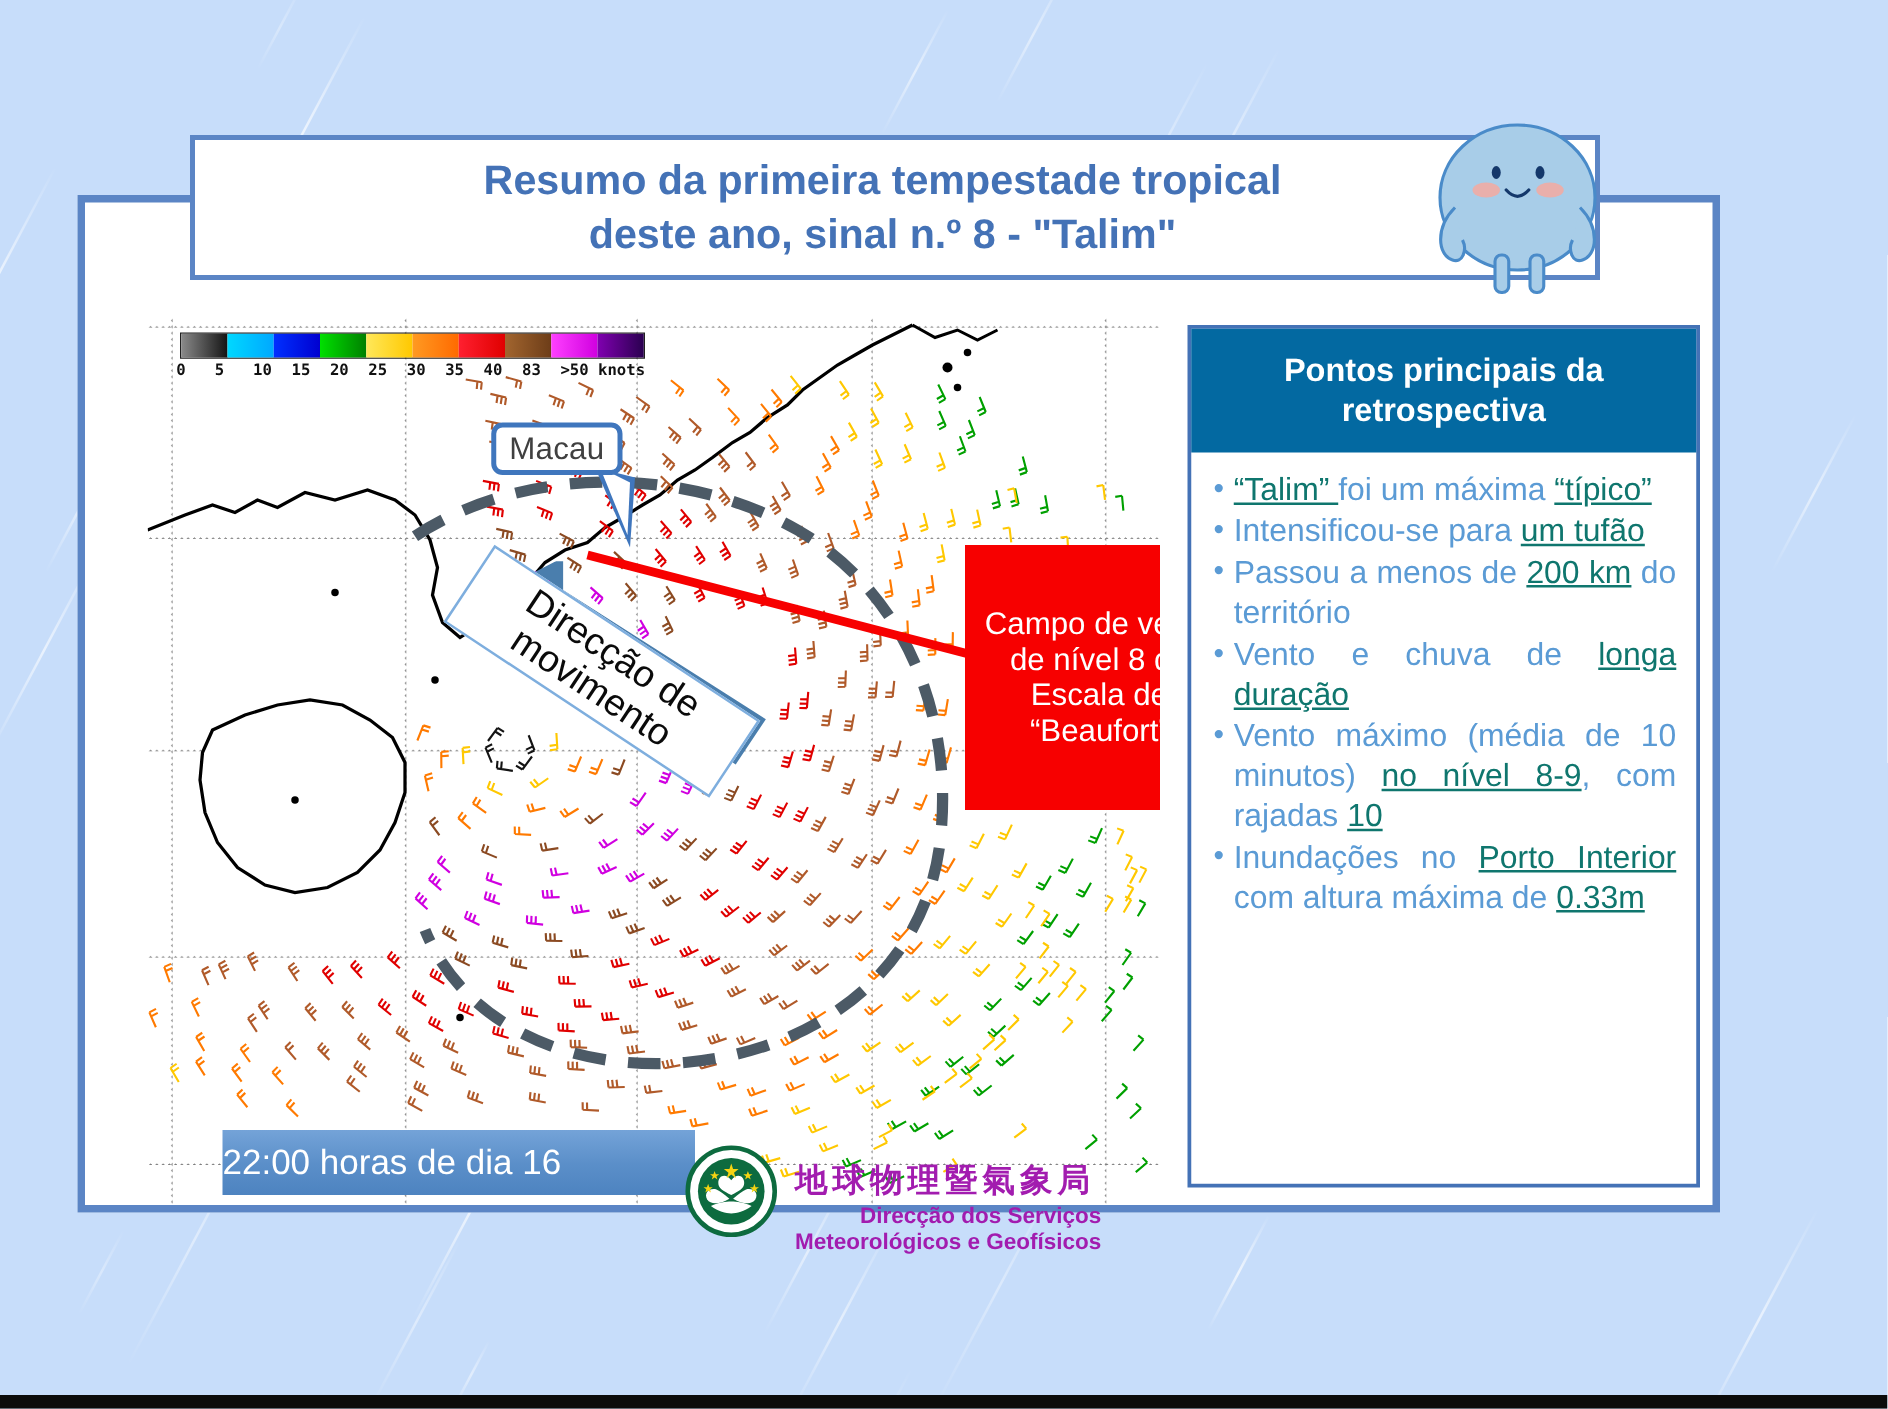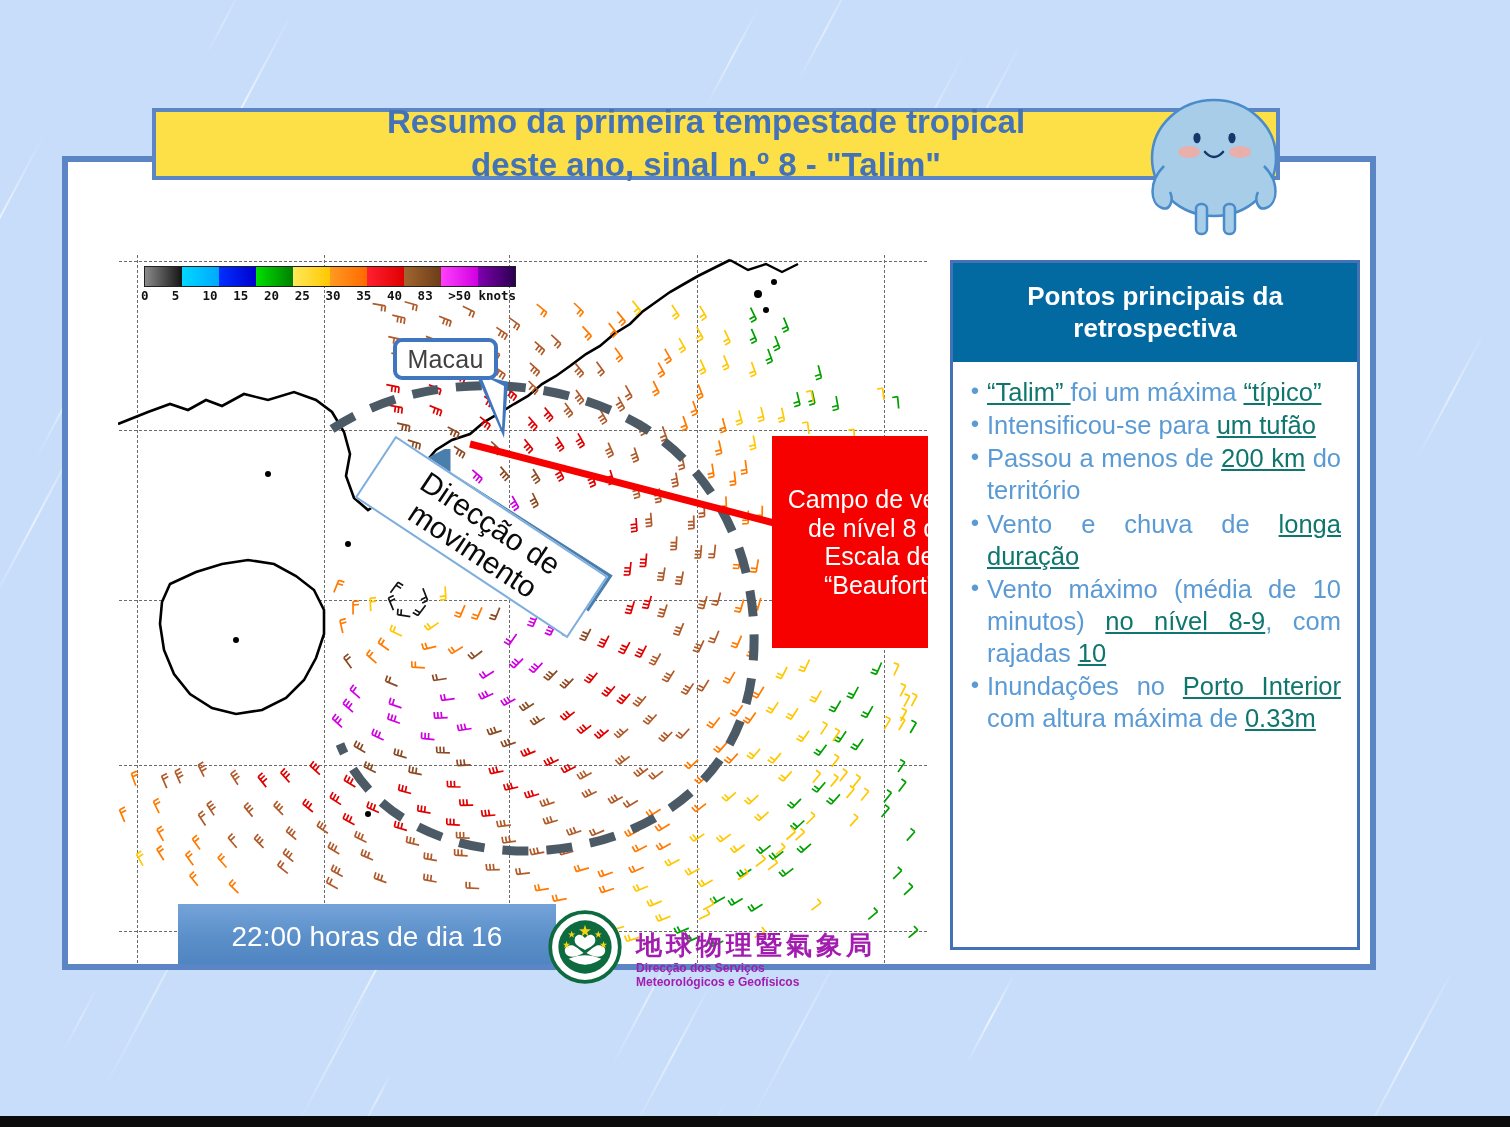--- a/index.html
+++ b/index.html
@@ -37,22 +37,22 @@
     left: 62px; top: 156px;
     width: 1314px; height: 814px;
     background: #ffffff;
     border: 6px solid #5b85c5;
   }
 
   
   .title-box {
     position: absolute;
     left: 152px; top: 108px;
-    width: 1128px; height: 72px;
-    background: #fde047;
+    width: 1128px; height: 116px;
+    background: #ffffff;
     border: 4px solid #5b85c5;
     z-index: 6;
     display: flex;
     align-items: center;
     justify-content: center;
   }
   .title-text {
     color: #4472b6;
     font-size: 33px;
     font-weight: bold;
@@ -155,42 +155,42 @@
     display: flex; align-items: center; justify-content: center;
   }
   .dir-label span {
     color: #0a0a0a; font-size: 30px; line-height: 1.06; text-align: center;
   }
 
   
   .time-badge {
     position: absolute;
     left: 60px; top: 650px;
-    width: 378px; height: 65px;
+    width: 378px; height: 52px;
     background: linear-gradient(to bottom, #74a3d8 0%, #5b8fc9 52%, #4d83c0 100%);
-    display: flex; align-items: center; justify-content: center;
+    display: flex; align-items: center; justify-content: flex-start;
     z-index: 5;
   }
   .time-badge span { color: #ffffff; font-size: 28px; }
 
   
   .logo-block {
     position: absolute;
     left: 480px; top: 742px;
     display: flex; align-items: center; gap: 14px;
     z-index: 5;
   }
   .logo-text { color: #a21caf; margin-top: 28px; }
   .logo-cn {
     font-size: 26px; font-weight: bold; letter-spacing: 4px;
     font-family: "DejaVu Sans", sans-serif;
     line-height: 1.05;
   }
   .logo-pt {
-    font-size: 12px; font-weight: bold; line-height: 1.13; text-align: left;
+    font-size: 18px; font-weight: bold; line-height: 1.13; text-align: right;
     margin-top: 3px;
   }
 
   
   .panel {
     position: absolute;
     left: 882px; top: 98px;     
     width: 410px; height: 690px;
     border: 3px solid #4472b6;
     background: #ffffff;

